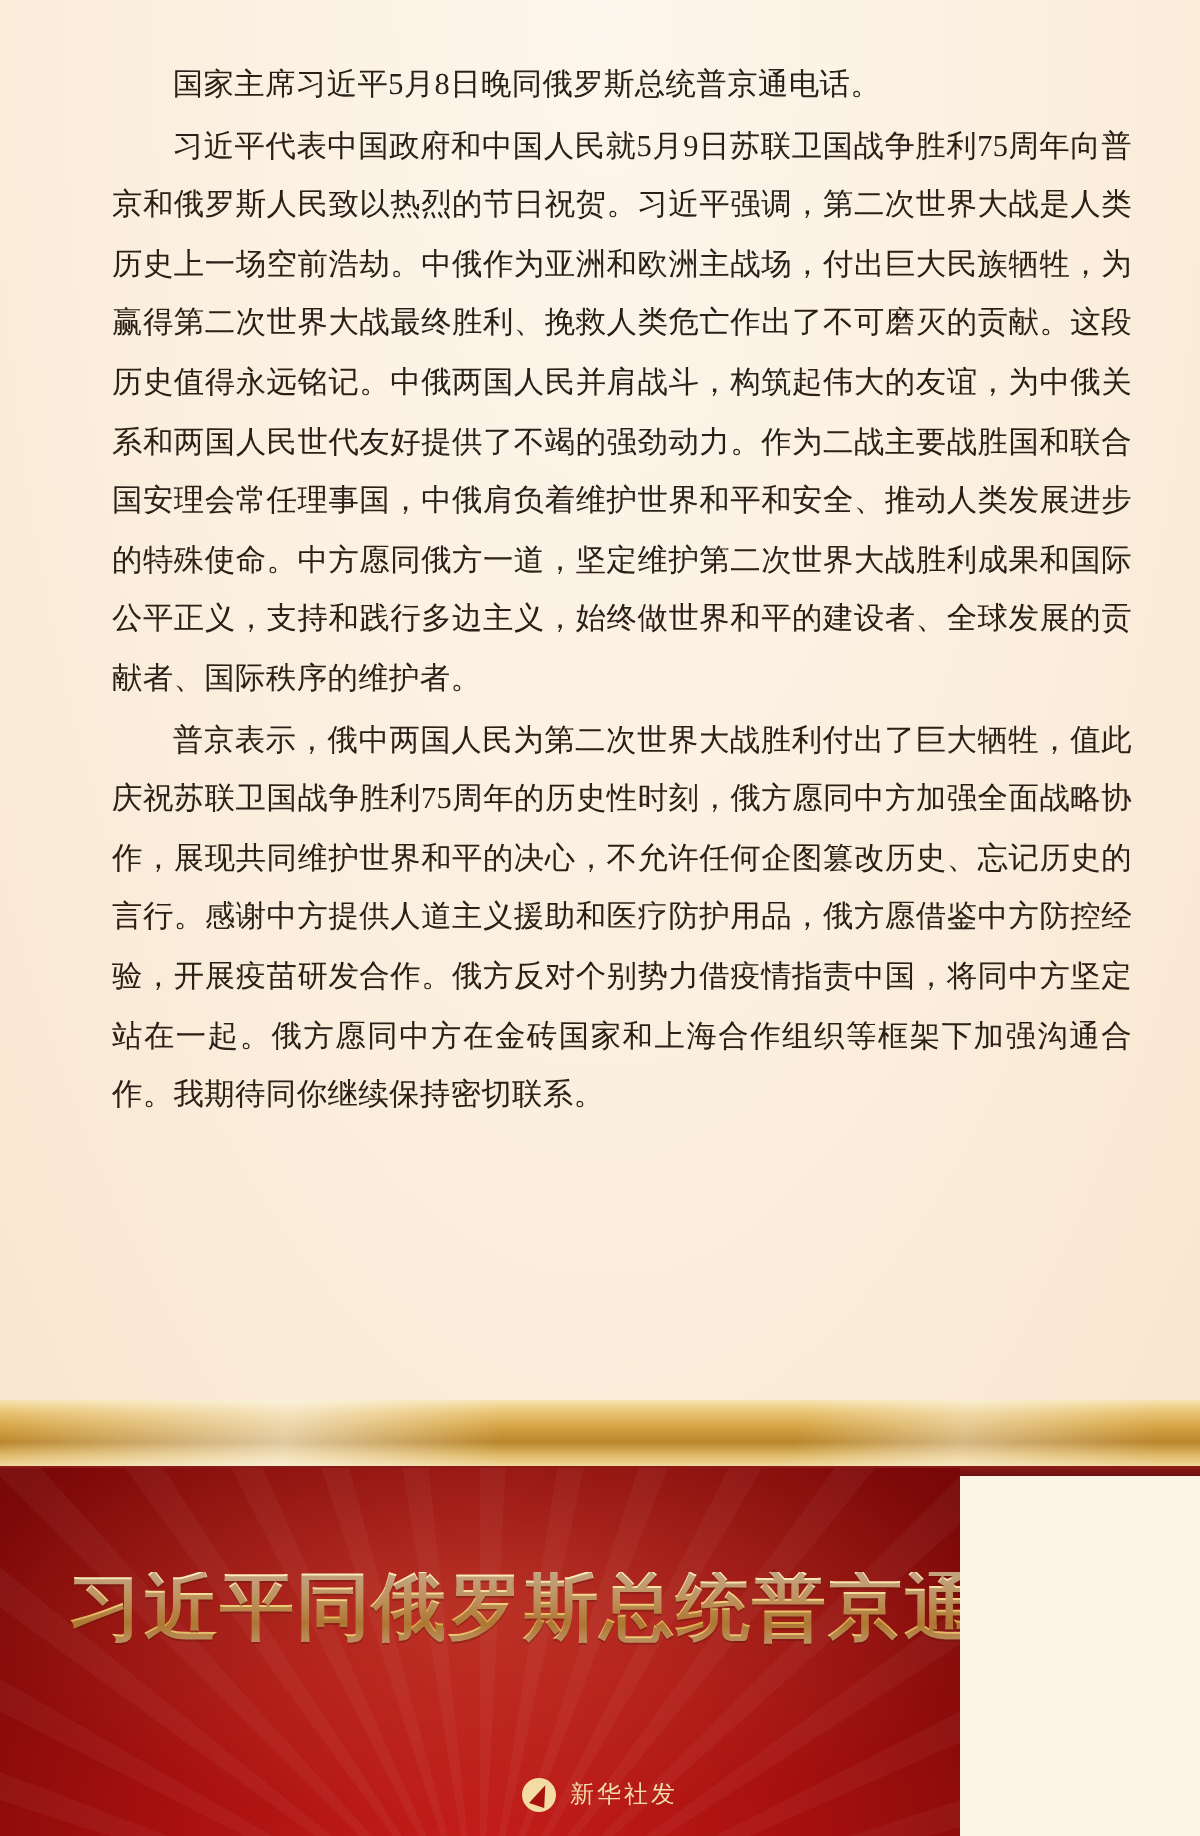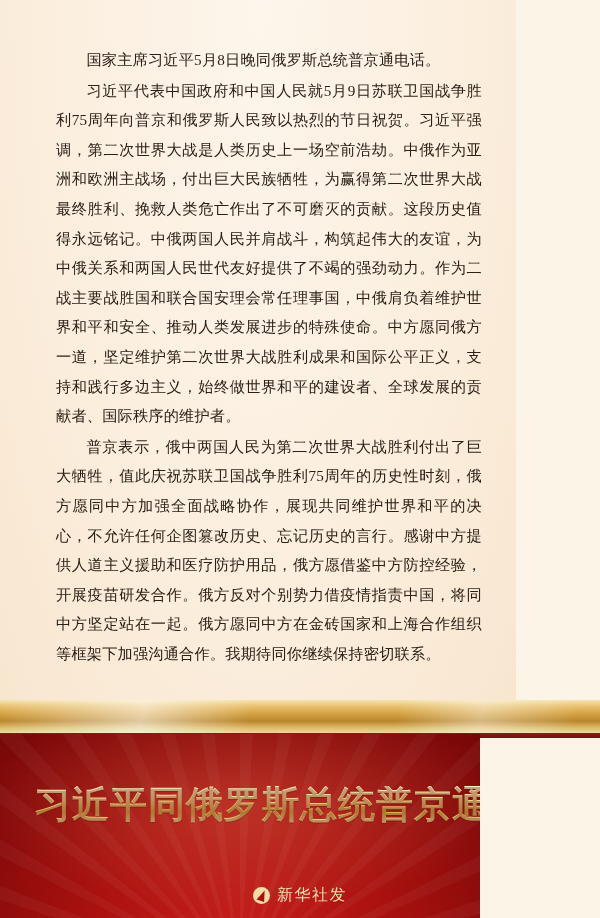--- a/index.html
+++ b/index.html
@@ -21,24 +21,24 @@
     box-sizing: border-box;
     background: #fdf4e8;
     overflow: hidden;
   }
 
   
   .article {
     position: absolute;
     left: 0;
     top: 0;
-    width: 516px;
+    width: 600px;
     height: 712px;
     box-sizing: border-box;
-    padding: 45px 34px 10px 56px;
+    padding: 28px 34px 10px 56px;
     background:
       radial-gradient(ellipse at 50% 0%, #fdf6ec 0%, #fbeedd 60%, #f8e6cf 100%);
   }
 
   .article-body {
     font-size: 15.2px;
     line-height: 29.6px;
     color: #2b2017;
     text-align: justify;
     text-justify: inter-ideograph;
@@ -169,21 +169,21 @@
     left: 4.5px;
     top: 3px;
     width: 0;
     height: 0;
     border-left: 5px solid transparent;
     border-right: 3px solid transparent;
     border-bottom: 11px solid #a9110f;
     transform: rotate(18deg);
   }
   .footer-text {
-    font-size: 16px;
+    font-size: 12px;
     color: #f3ddaa;
     letter-spacing: 1.5px;
     font-family: "Liberation Sans", sans-serif;
   }
 </style>
 </head>
 <body>
 
 <div class="poster">
 

